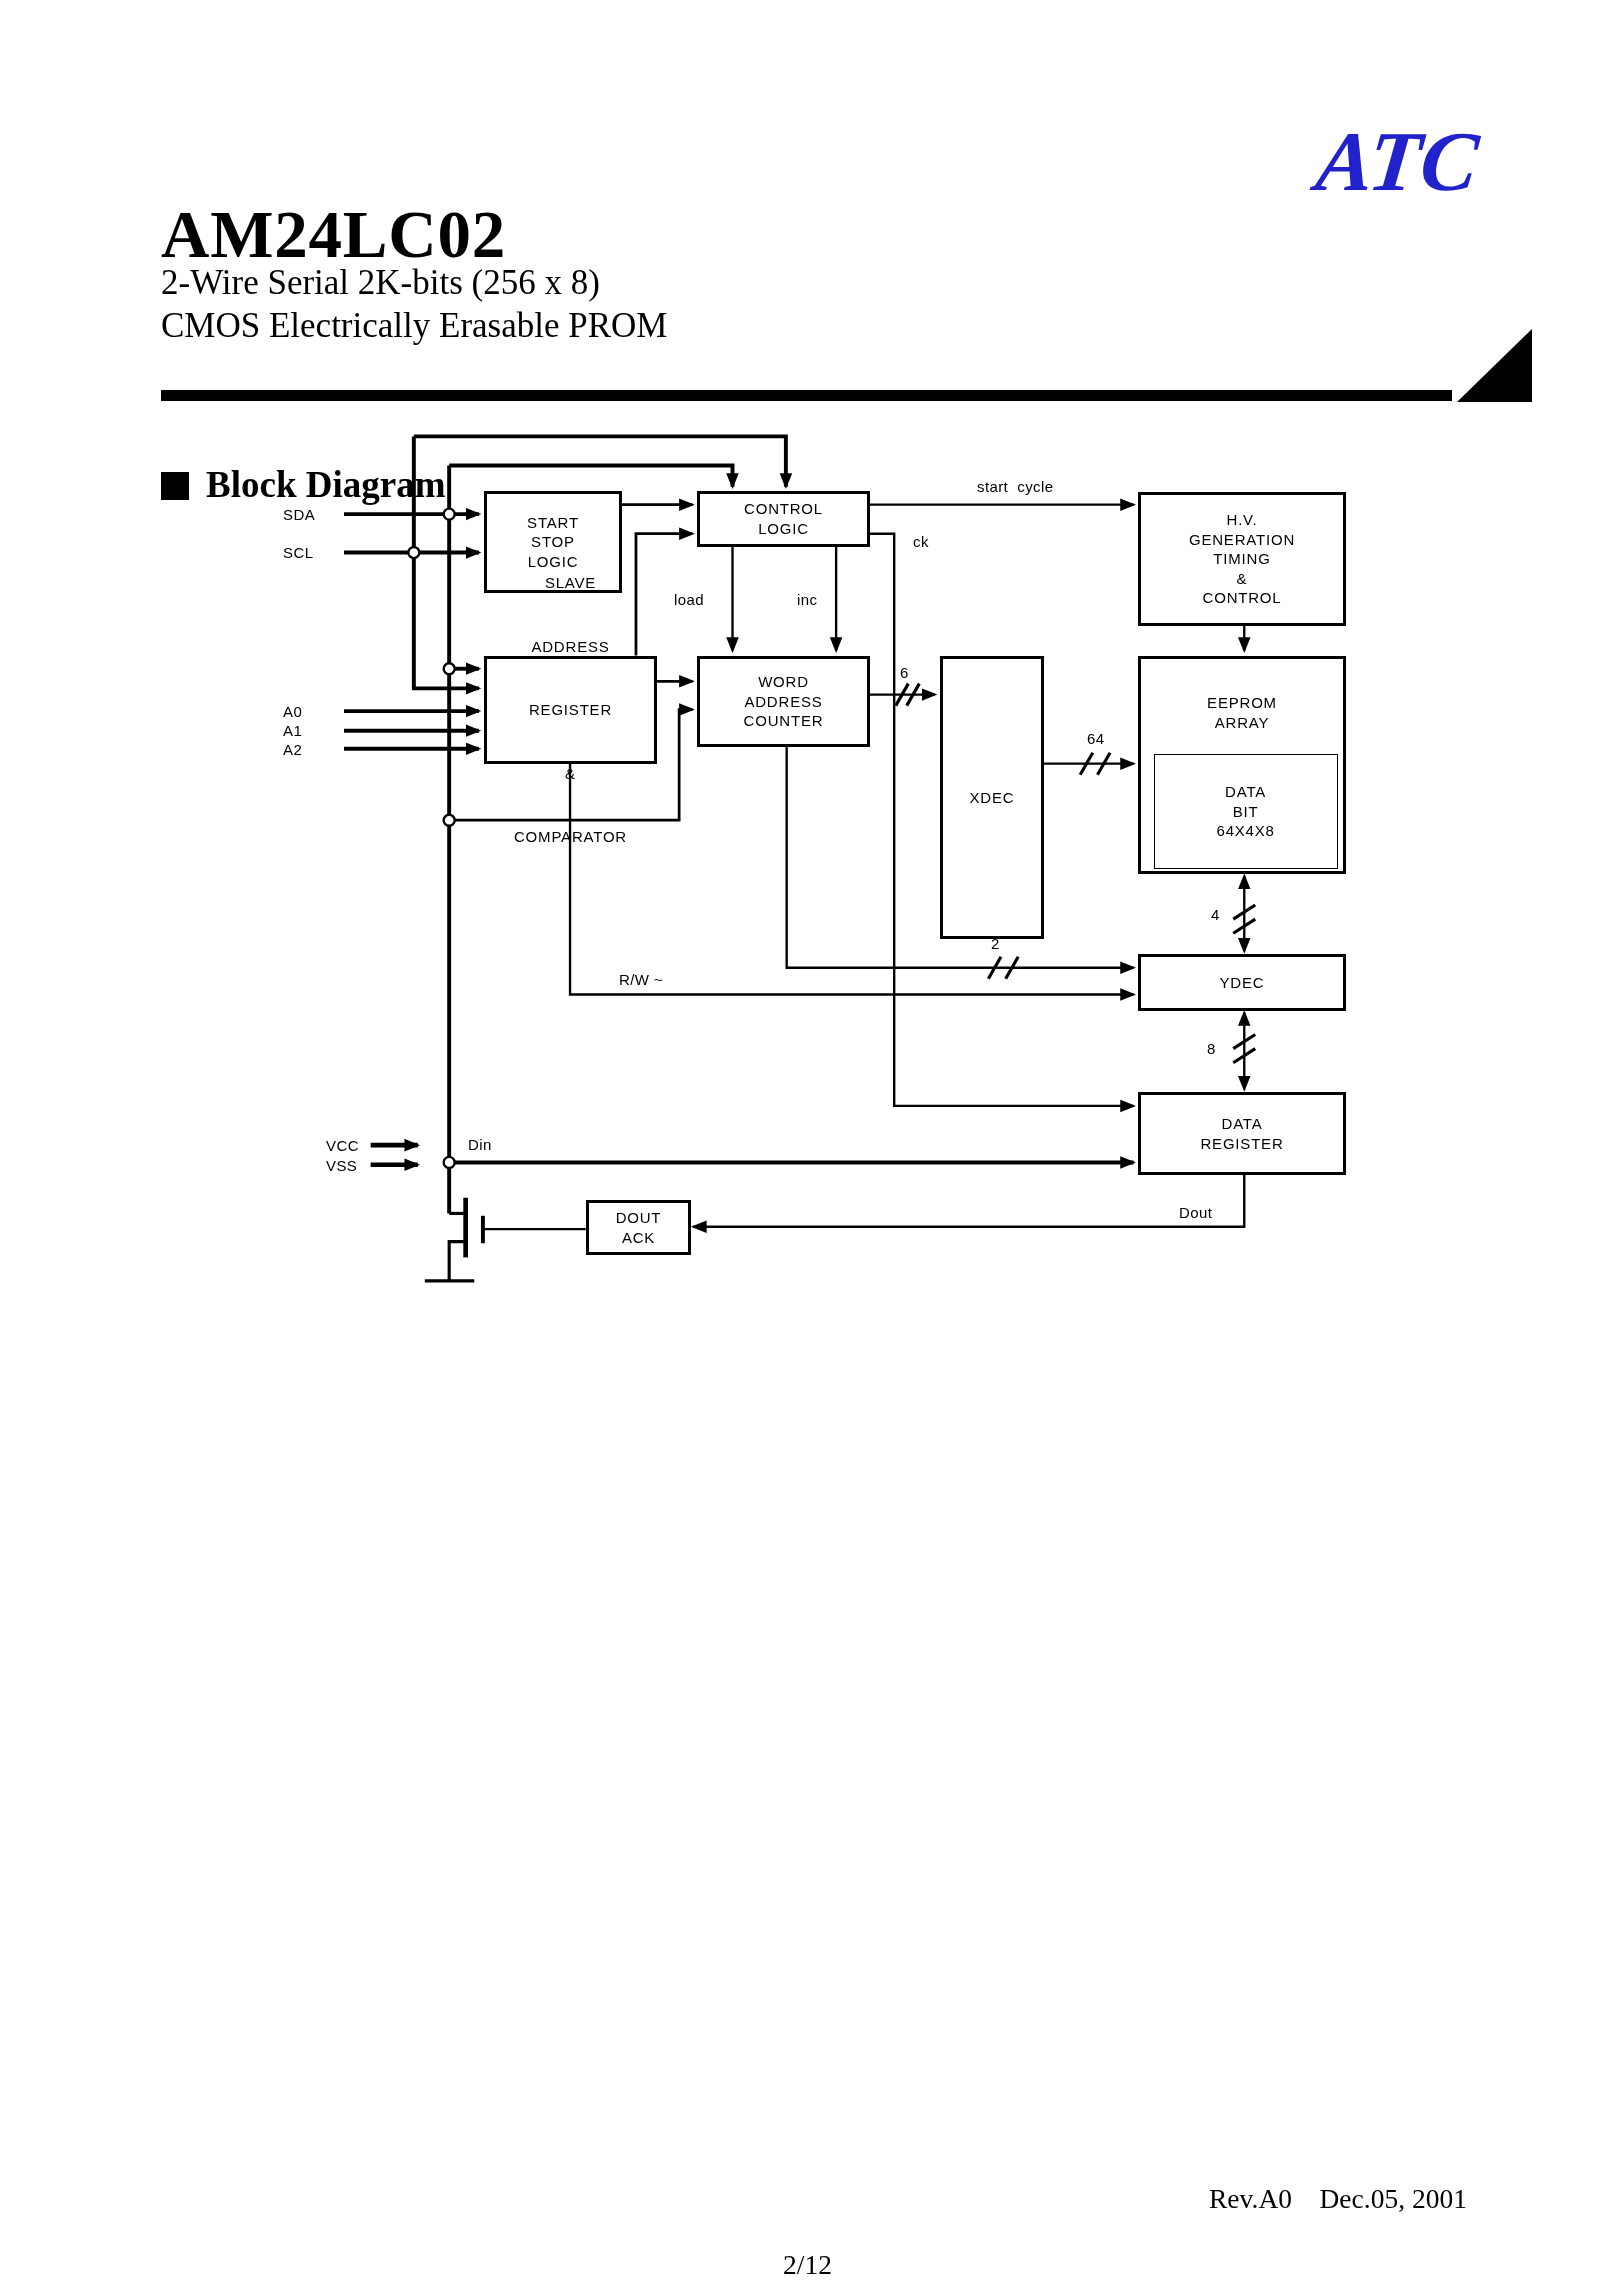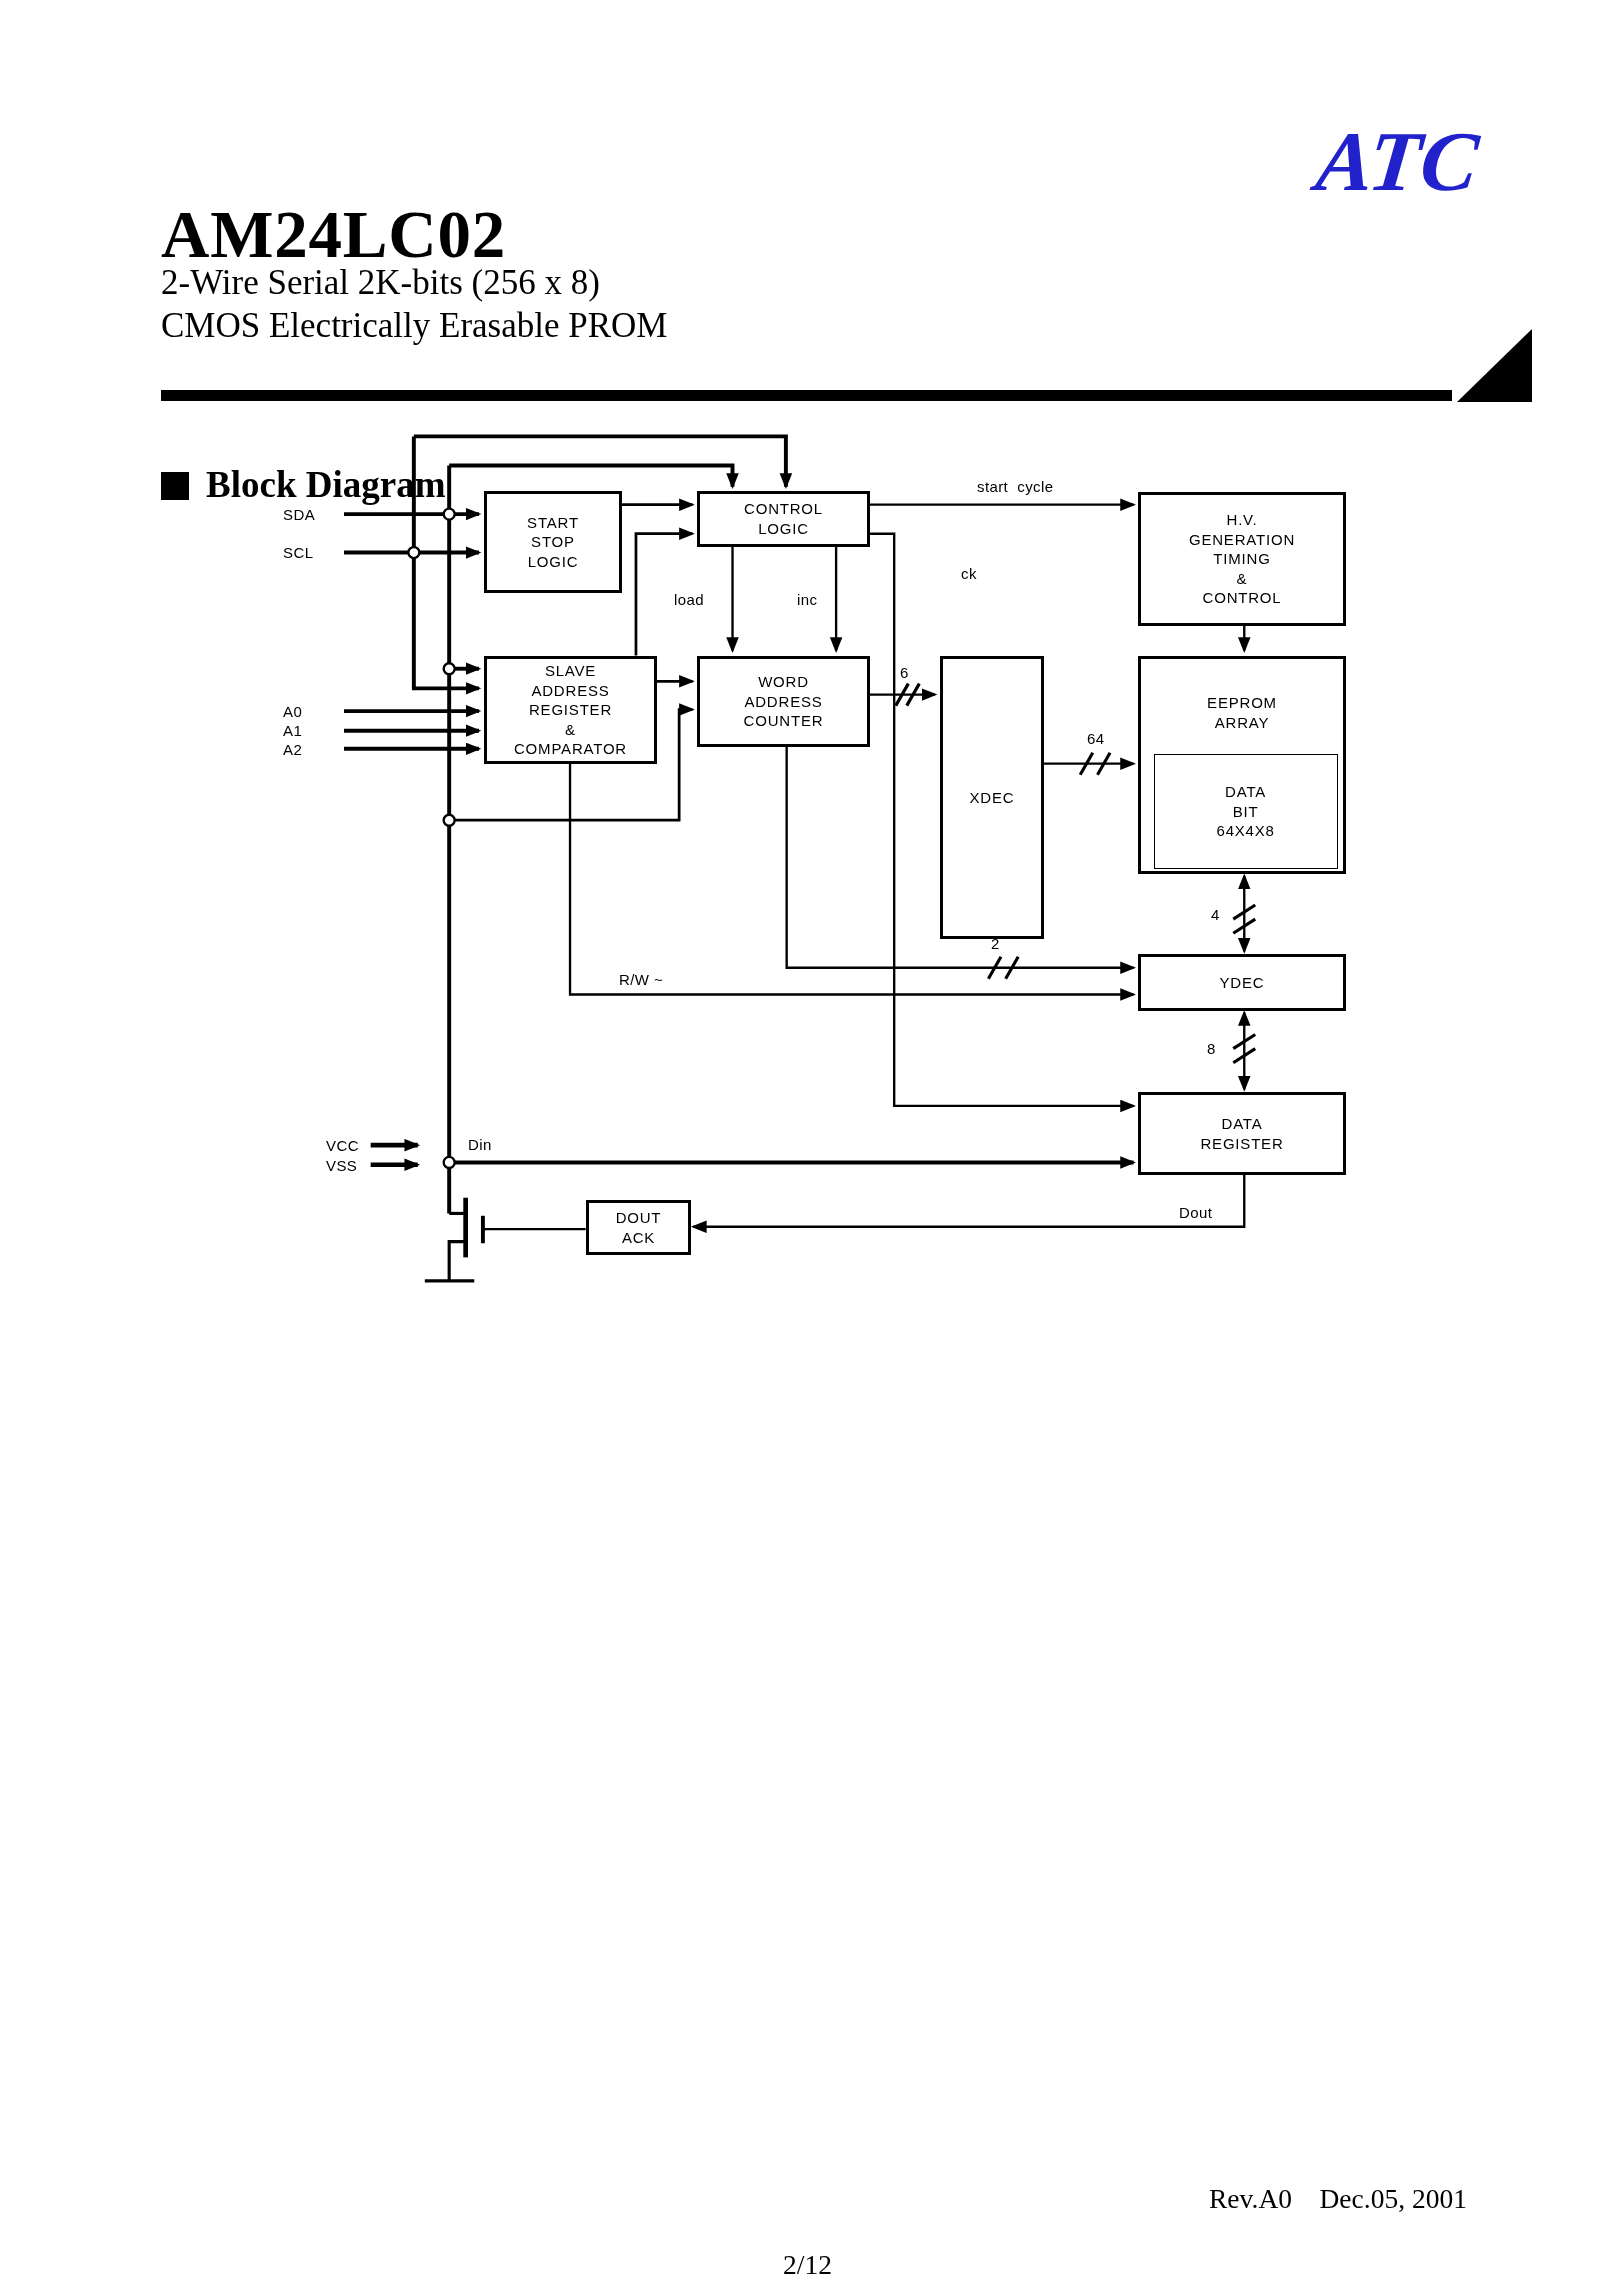--- a/index.html
+++ b/index.html
@@ -121,21 +121,21 @@
   </div>
 
   <div class="box" style="left:1138px;top:492px;width:208px;height:134px;">
     <div>H.V.</div>
     <div>GENERATION</div>
     <div>TIMING</div>
     <div>&amp;</div>
     <div>CONTROL</div>
   </div>
 
-  <div class="box" style="left:484px;top:656px;width:173px;height:108px;">
+  <div class="box" style="left:484px;top:656px;width:173px;height:108px;gap:44px;">
     <div>SLAVE</div>
     <div>ADDRESS</div>
     <div>REGISTER</div>
     <div>&amp;</div>
     <div>COMPARATOR</div>
   </div>
 
   <div class="box" style="left:697px;top:656px;width:173px;height:91px;">
     <div>WORD</div>
     <div>ADDRESS</div>
@@ -172,21 +172,21 @@
 
   <div class="lbl" style="left:283px;top:505px;text-align:right;">SDA</div>
   <div class="lbl" style="left:283px;top:543px;">SCL</div>
   <div class="lbl" style="left:283px;top:702px;">A0</div>
   <div class="lbl" style="left:283px;top:721px;">A1</div>
   <div class="lbl" style="left:283px;top:740px;">A2</div>
   <div class="lbl" style="left:326px;top:1136px;">VCC</div>
   <div class="lbl" style="left:326px;top:1156px;">VSS</div>
 
   <div class="lbl" style="left:977px;top:477px;">start  cycle</div>
-  <div class="lbl" style="left:913px;top:564px;margin-left:48px;">ck</div>
+  <div class="lbl" style="left:913px;top:532px;">ck</div>
   <div class="lbl" style="left:674px;top:590px;">load</div>
   <div class="lbl" style="left:797px;top:590px;">inc</div>
   <div class="lbl" style="left:619px;top:970px;">R/W ~</div>
   <div class="lbl" style="left:468px;top:1135px;">Din</div>
   <div class="lbl" style="left:1179px;top:1203px;">Dout</div>
 
   <div class="lbl" style="left:900px;top:663px;">6</div>
   <div class="lbl" style="left:1087px;top:729px;">64</div>
   <div class="lbl" style="left:991px;top:934px;">2</div>
   <div class="lbl" style="left:1211px;top:905px;">4</div>

